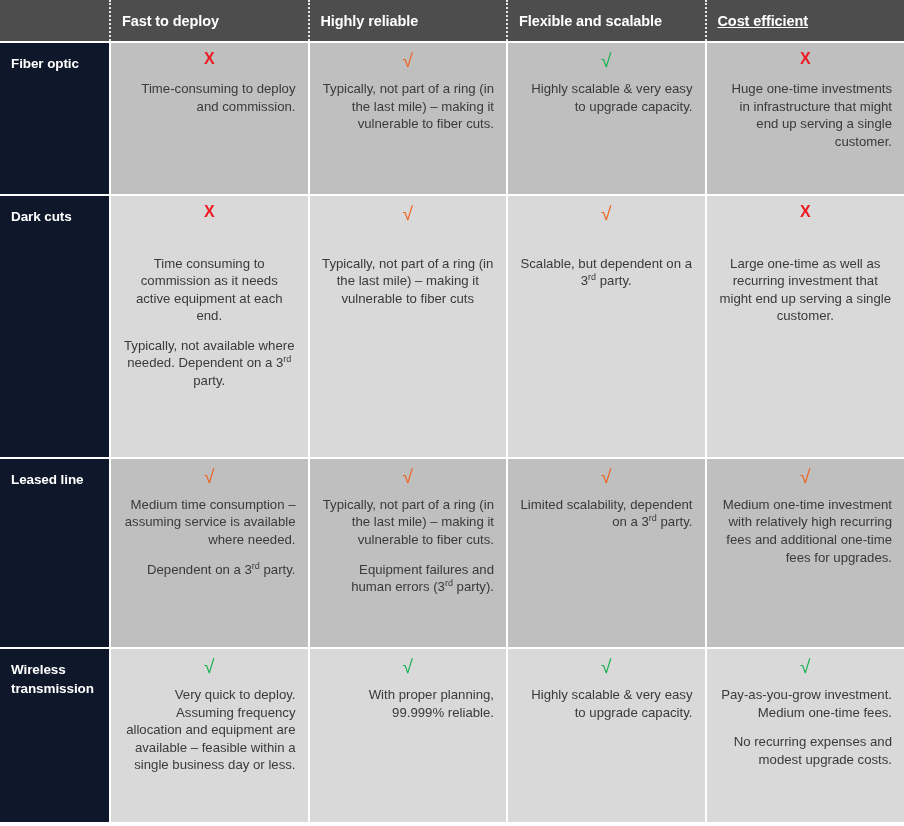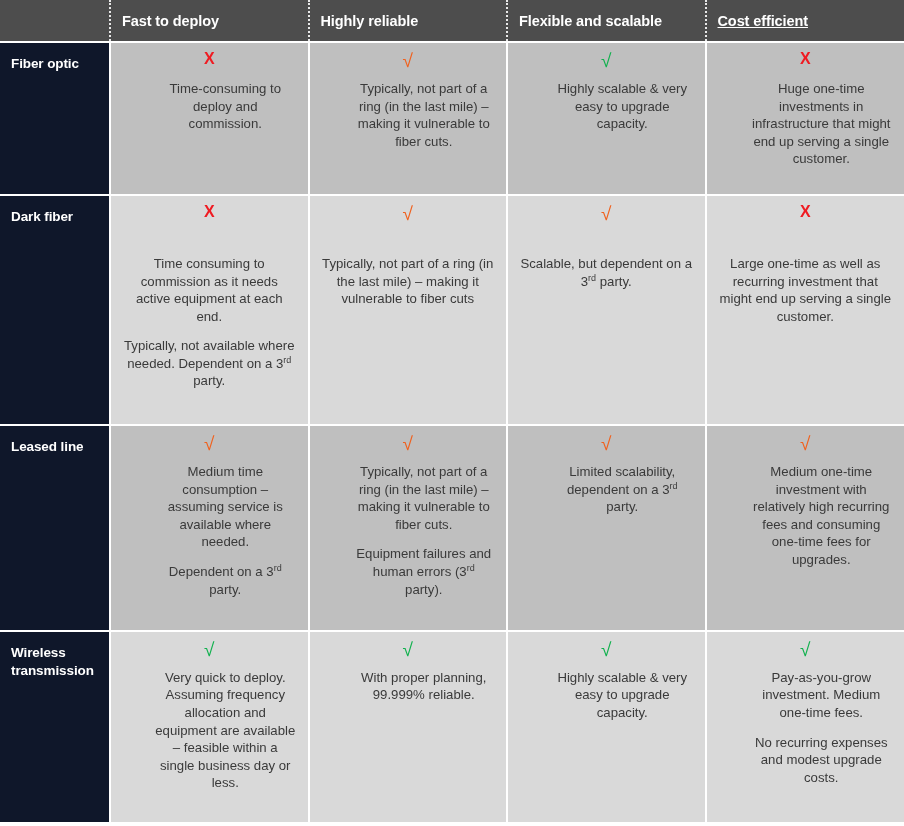--- a/index.html
+++ b/index.html
@@ -99,21 +99,21 @@
     font-size: 19px;
     font-weight: normal;
   }
 
   .cell-body p {
     margin: 0 0 12px 0;
   }
   .cell-body p:last-child { margin-bottom: 0; }
 
   .align-center .cell-body { text-align: center; margin-top: 31px; }
-  .align-left   .cell-body { text-align: center; margin-left: 32px; }
+  .align-left   .cell-body { text-align: right; }
 
   sup {
     font-size: 0.68em;
     vertical-align: super;
     line-height: 0;
   }
 </style>
 </head>
 <body>
 
@@ -156,21 +156,21 @@
           </div>
         </td>
         <td class="data-cell align-left last">
           <span class="mark cross">X</span>
           <div class="cell-body">
             <p>Huge one-time investments in infrastructure that might end up serving a single customer.</p>
           </div>
         </td>
       </tr>
       <tr class="shade-light">
-        <td class="row-header">Dark fiber</td>
+        <td class="row-header">Dark cuts</td>
         <td class="data-cell align-center">
           <span class="mark cross">X</span>
           <div class="cell-body">
             <p>Time consuming to commission as it needs active equipment at each end.</p>
             <p>Typically, not available where needed. Dependent on a 3<sup>rd</sup> party.</p>
           </div>
         </td>
         <td class="data-cell align-center">
           <span class="mark tick-orange">√</span>
           <div class="cell-body">
@@ -208,21 +208,21 @@
         </td>
         <td class="data-cell align-left">
           <span class="mark tick-orange">√</span>
           <div class="cell-body">
             <p>Limited scalability, dependent on a 3<sup>rd</sup> party.</p>
           </div>
         </td>
         <td class="data-cell align-left last">
           <span class="mark tick-orange">√</span>
           <div class="cell-body">
-            <p>Medium one-time investment with relatively high recurring fees and consuming one-time fees for upgrades.</p>
+            <p>Medium one-time investment with relatively high recurring fees and additional one-time fees for upgrades.</p>
           </div>
         </td>
       </tr>
       <tr class="shade-light">
         <td class="row-header">Wireless transmission</td>
         <td class="data-cell align-left">
           <span class="mark tick-green">√</span>
           <div class="cell-body">
             <p>Very quick to deploy. Assuming frequency allocation and equipment are available – feasible within a single business day or less.</p>
           </div>

